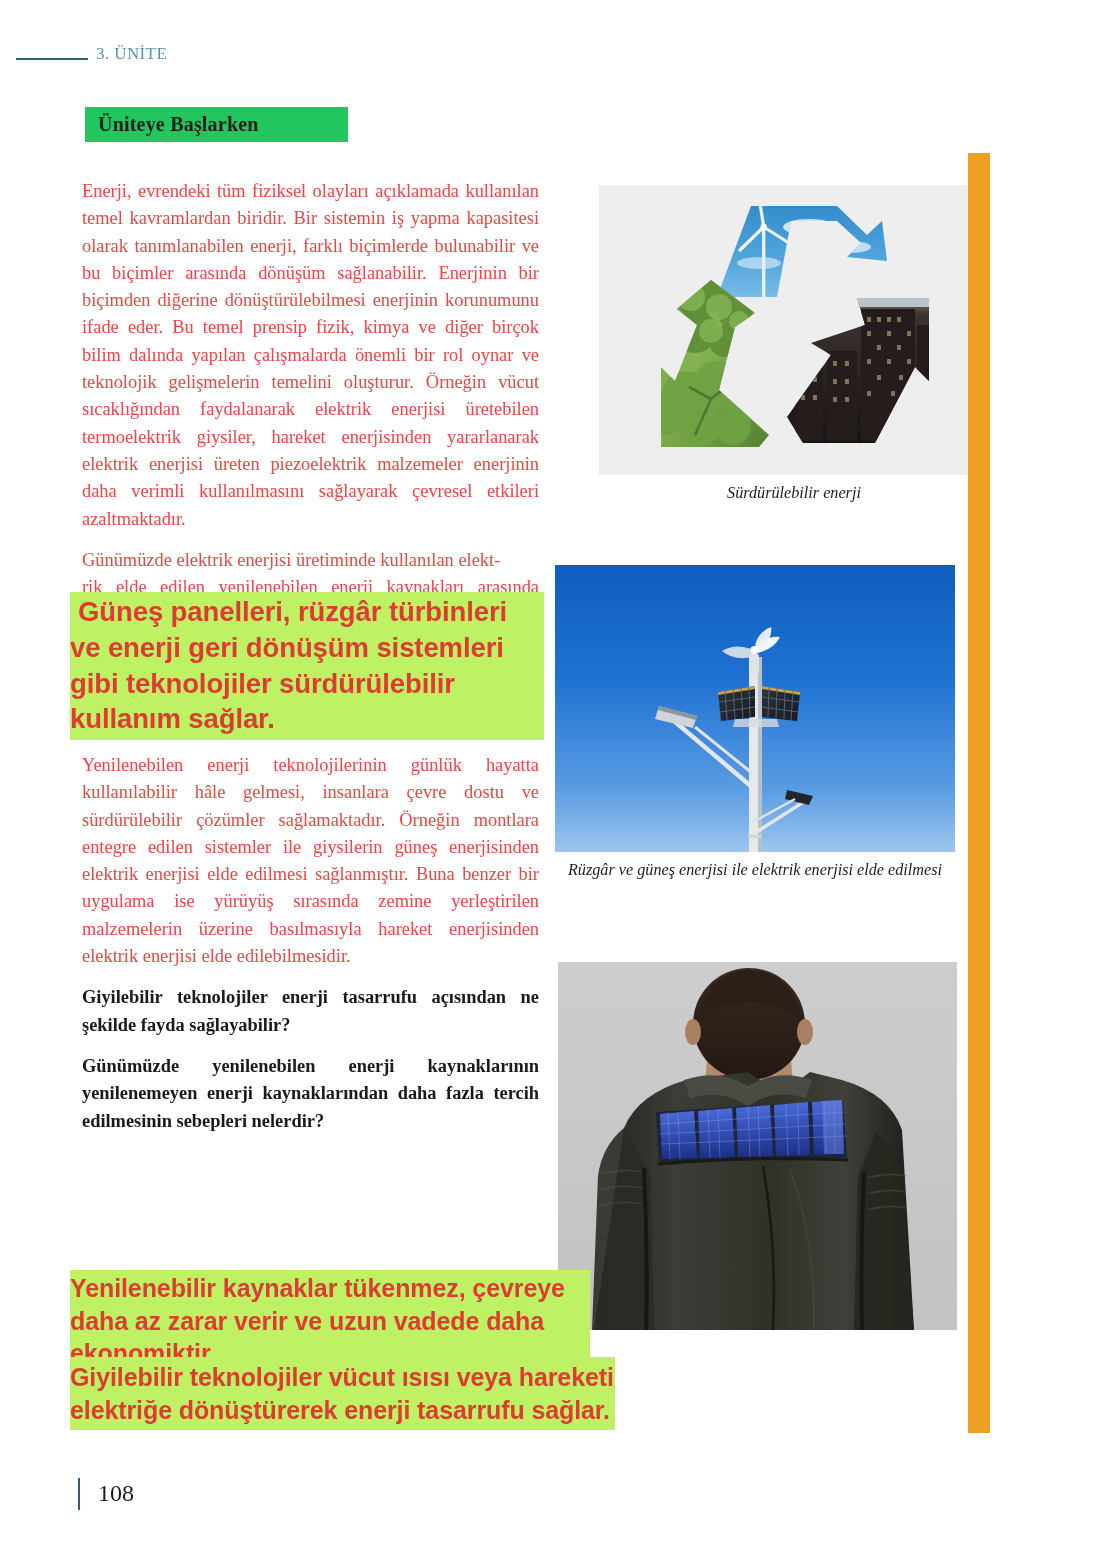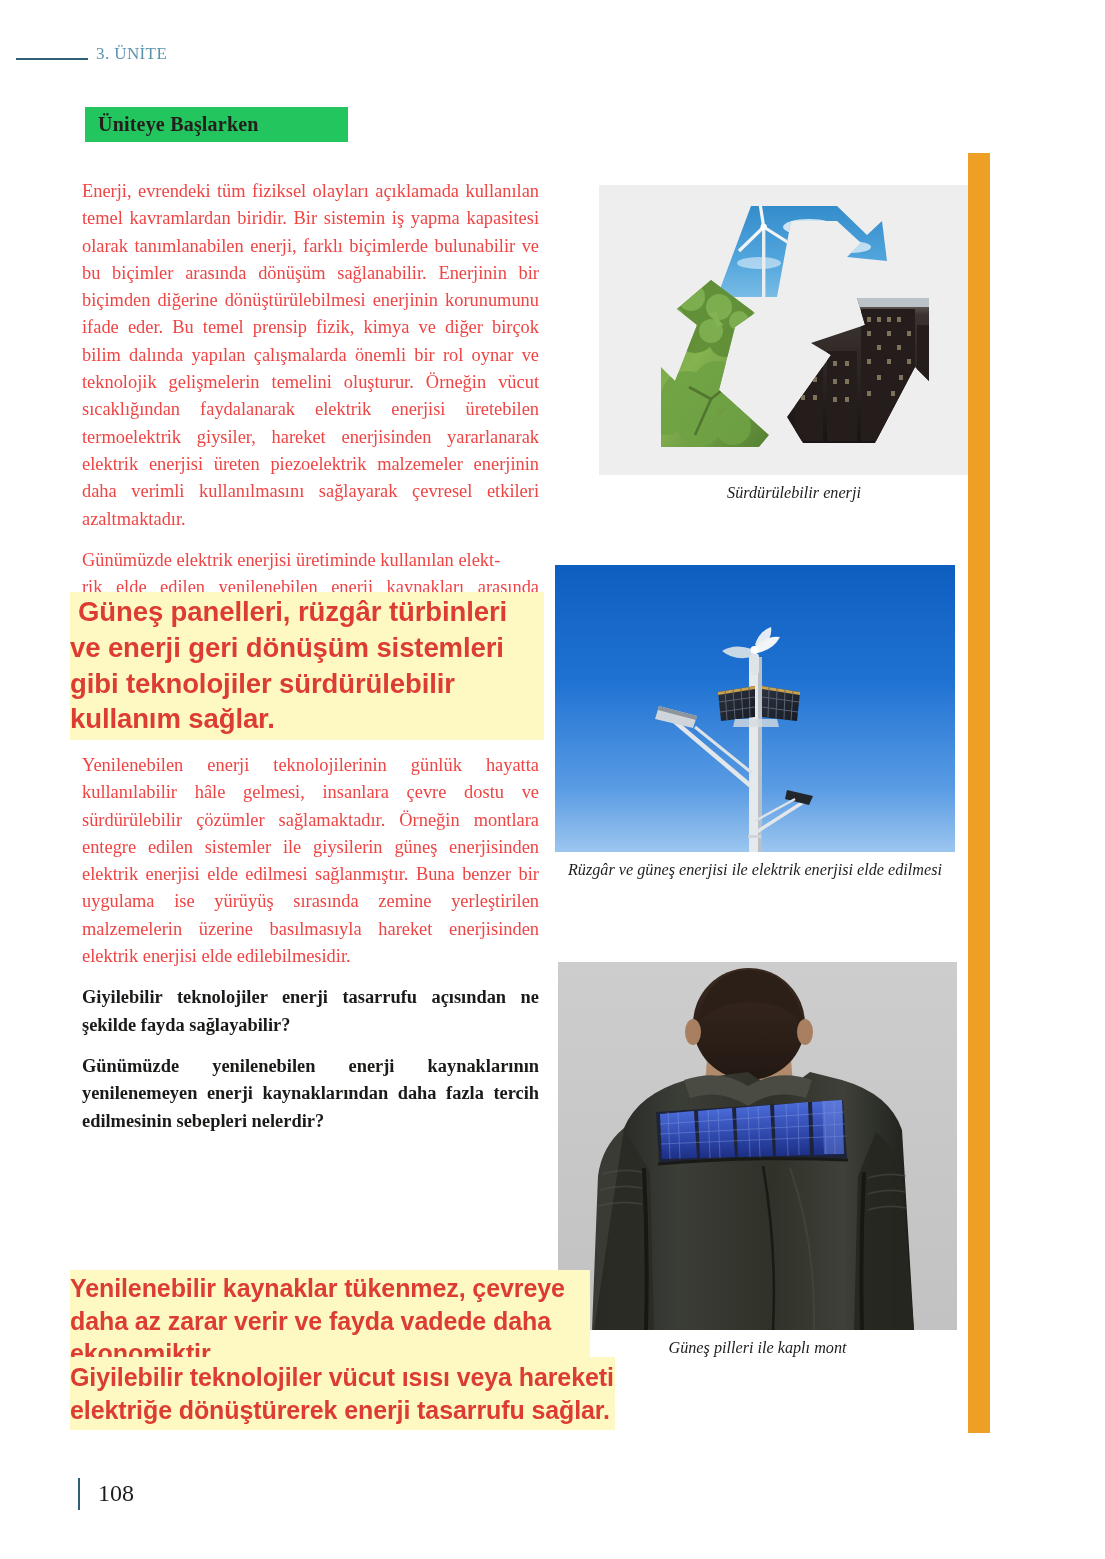--- a/index.html
+++ b/index.html
@@ -74,21 +74,21 @@
   }
 
   
   .answer {
     position: absolute;
     font-family: "Liberation Sans", sans-serif;
     font-weight: bold;
     color: #dc3c32;
     line-height: 1.30;
     letter-spacing: -0.1px;
-    background: #fef9c3;
+    background: #bef264;
     z-index: 6;
   }
   #answer-1 {
     left: 70px; top: 592px;
     width: 474px;
     font-size: 27.5px;
     padding: 2px 0 3px 0;
     text-indent: 8px;
   }
   #answer-2 {
@@ -185,21 +185,21 @@
 <div class="col-left">
   <p class="body">Enerji, evrendeki tüm fiziksel olayları açıklamada kullanılan temel kavramlardan biridir. Bir sistemin iş yapma kapasitesi olarak tanımlanabilen enerji, farklı biçimlerde bulunabilir ve bu biçimler arasında dönüşüm sağlanabilir. Enerjinin bir biçimden diğerine dönüştürülebilmesi enerjinin korunumunu ifade eder. Bu temel prensip fizik, kimya ve diğer birçok bilim dalında yapılan çalışmalarda önemli bir rol oynar ve teknolojik gelişmelerin temelini oluşturur. Örneğin vücut sıcaklığından faydalanarak elektrik enerjisi üretebilen termoelektrik giysiler, hareket enerjisinden yararlanarak elektrik enerjisi üreten piezoelektrik malzemeler enerjinin daha verimli kullanılmasını sağlayarak çevresel etkileri azaltmaktadır.</p>
   <p class="body" style="margin-bottom:0;">Günümüzde elektrik enerjisi üretiminde kullanılan elekt-</p>
   <p class="body">rik elde edilen yenilenebilen enerji kaynakları arasında rüzgâr, güneş ve biyokütle enerjileri önemli bir yer tutmaktadır. Elektrik enerjisi teknoloji ilerledikçe çok farklı şekillerde elde edilmeye başlanmıştır. Örneğin rüzgâr ve güneş enerjisini elektrik enerjisine çevirerek çalışan sokak lambaları, reklam panoları gibi sistemler kullanılmaktadır.</p>
   <p class="body">Yenilenebilen enerji teknolojilerinin günlük hayatta kullanılabilir hâle gelmesi, insanlara çevre dostu ve sürdürülebilir çözümler sağlamaktadır. Örneğin montlara entegre edilen sistemler ile giysilerin güneş enerjisinden elektrik enerjisi elde edilmesi sağlanmıştır. Buna benzer bir uygulama ise yürüyüş sırasında zemine yerleştirilen malzemelerin üzerine basılmasıyla hareket enerjisinden elektrik enerjisi elde edilebilmesidir.</p>
   <p class="q">Giyilebilir teknolojiler enerji tasarrufu açısından ne şekilde fayda sağlayabilir?</p>
   <p class="q">Günümüzde yenilenebilen enerji kaynaklarının yenilenemeyen enerji kaynaklarından daha fazla tercih edilmesinin sebepleri nelerdir?</p>
 </div>
 
 <div class="answer" id="answer-1">Güneş panelleri, rüzgâr türbinleri ve enerji geri dönüşüm sistemleri gibi teknolojiler sürdürülebilir kullanım sağlar.</div>
-<div class="answer" id="answer-2">Yenilenebilir kaynaklar tükenmez, çevreye daha az zarar verir ve fayda vadede daha ekonomiktir.</div>
+<div class="answer" id="answer-2">Yenilenebilir kaynaklar tükenmez, çevreye daha az zarar verir ve uzun vadede daha ekonomiktir.</div>
 <div class="answer" id="answer-3">Giyilebilir teknolojiler vücut ısısı veya hareketi elektriğe dönüştürerek enerji tasarrufu sağlar.</div>
 
 <div class="figure" id="fig-recycle">
   <div class="frame">
     <svg class="img-recycle" viewBox="0 0 390 290" preserveAspectRatio="none">
       <defs>
         <linearGradient id="sky" x1="0" y1="0" x2="0" y2="1">
           <stop offset="0%" stop-color="#2e87c8"></stop>
           <stop offset="55%" stop-color="#52a6dd"></stop>
           <stop offset="100%" stop-color="#8cc6ea"></stop>
@@ -470,19 +470,18 @@
           <path d="M42 228 q22 -6 42 -2"></path>
         <path d="M40 244 q22 -6 44 -2"></path>
         <path d="M310 216 q20 -6 38 -2"></path>
           <path d="M310 232 q20 -6 38 -2"></path>
         <path d="M310 248 q20 -6 38 -2"></path>
       </g>
       <path d="M86 206 q4 82 2 162" stroke="#14150f" stroke-width="4" fill="none" opacity=".85"></path>
       <path d="M306 210 q-4 80 -2 158" stroke="#14150f" stroke-width="4" fill="none" opacity=".85"></path>
     </svg>
   </div>
-  <div class="caption">Güneş pilleri ile kaplı mont</div>
 </div>
 
 <div class="side-bar"></div>
 
 <div class="footer-rule"></div>
 <div class="page-num">108</div>
 
 </body></html>

